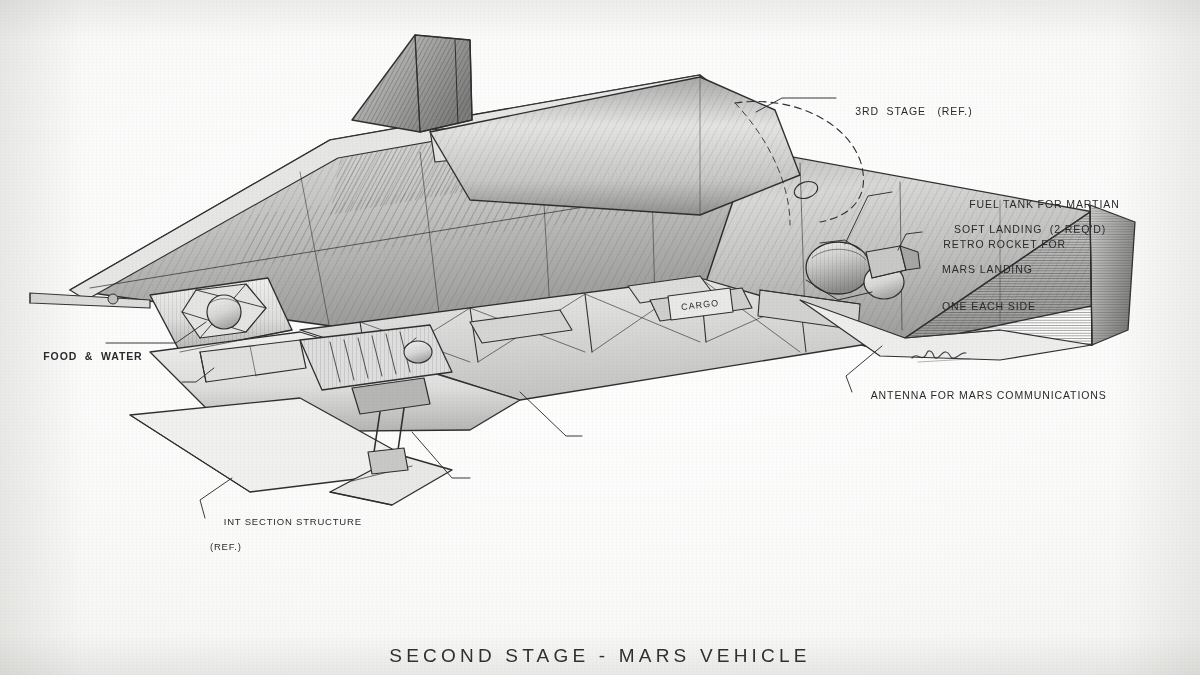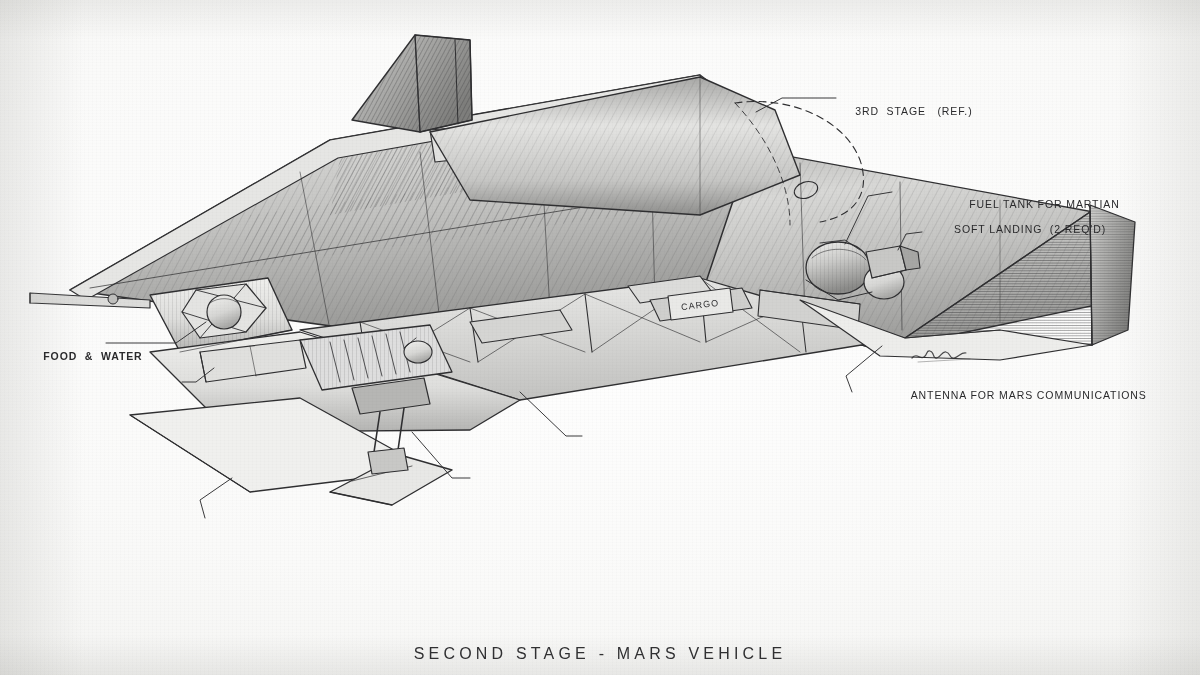--- a/index.html
+++ b/index.html
@@ -38,21 +38,21 @@
     color:#2a2a2c;
     line-height:12.5px;
     white-space:pre;
     text-transform:uppercase;
     font-weight:500;
     -webkit-font-smoothing:none;
   }
   .callout .l2{display:block;}
   #title{
     position:absolute;left:0;top:645px;width:1200px;text-align:center;
-    font-size:16px;letter-spacing:4.2px;color:#303032;font-weight:500;
+    font-size:19px;letter-spacing:4.2px;color:#303032;font-weight:500;
     font-family:"Liberation Sans", sans-serif;
   }
   .tiny{font-size:9.5px;letter-spacing:.8px;}
 </style>
 </head>
 <body>
 
 <div id="page">
 
   <div class="paper-tone"></div>
@@ -329,28 +329,37 @@
 
   <div class="callout" style="left:840px; top:92px;">
     <span>3RD  STAGE   (REF.)</span>
   </div>
 
   <div class="callout" style="left:942px; top:185px;margin-left:12px;">
     <span>FUEL TANK FOR MARTIAN</span>
     <span class="l2">SOFT LANDING  (2 REQ'D)</span>
   </div>
 
-
-  <div class="callout" style="left:896px; top:376px;">
+  <div class="callout" style="left:928px; top:225px;">
+    <span>RETRO ROCKET FOR</span>
+    <span class="l2" style="padding-left:14px;">MARS LANDING</span>
+    <span class="l2" style="padding-left:14px;">ONE EACH SIDE</span>
+  </div>
+
+  <div class="callout" style="left:856px; top:376px;">
     <span>ANTENNA FOR MARS COMMUNICATIONS</span>
   </div>
 
   <div class="callout" style="left:28px; top:337px;font-weight:bold;">
     <span>FOOD  &amp;  WATER</span>
   </div>
 
 
+  <div class="callout tiny" style="left:210px; top:503px;">
+    <span>INT SECTION STRUCTURE</span>
+    <span class="l2">(REF.)</span>
+  </div>
 
 
 
   <div id="title">SECOND  STAGE - MARS  VEHICLE</div>
 
 </div>
 
 </body></html>

